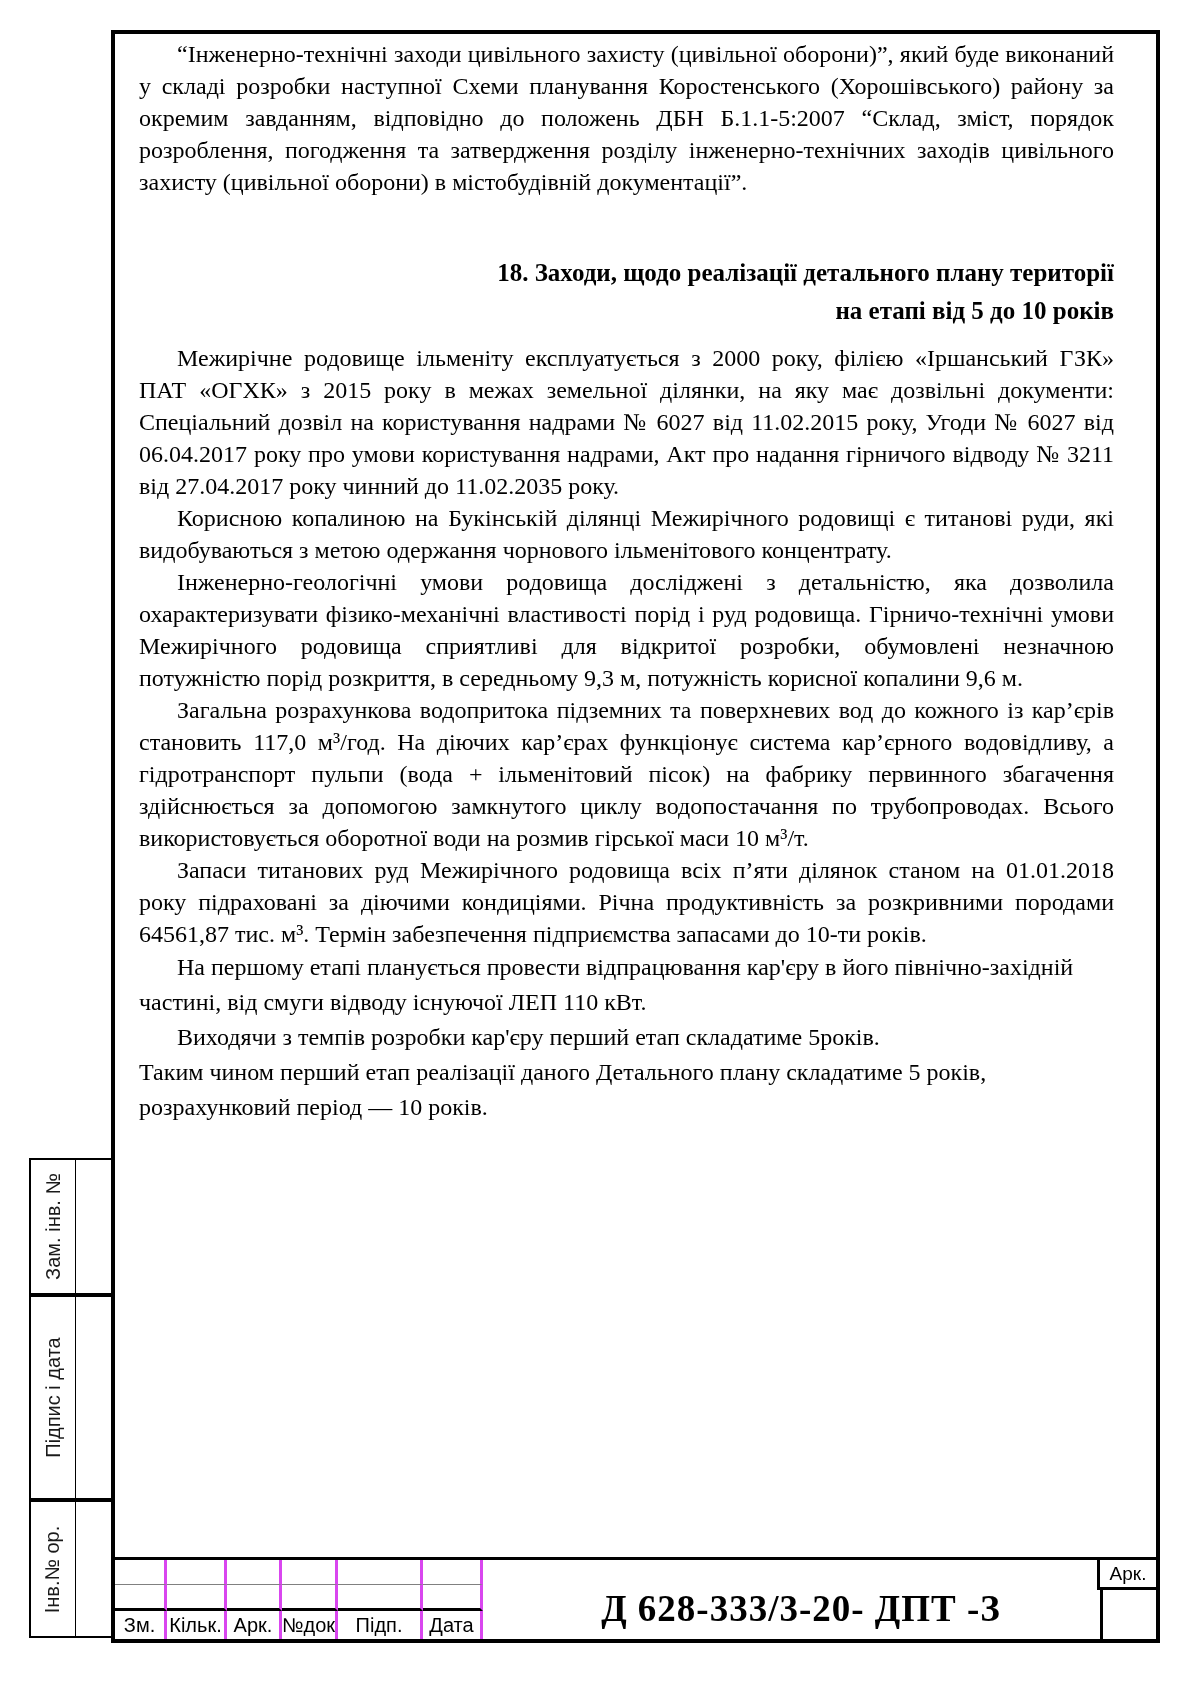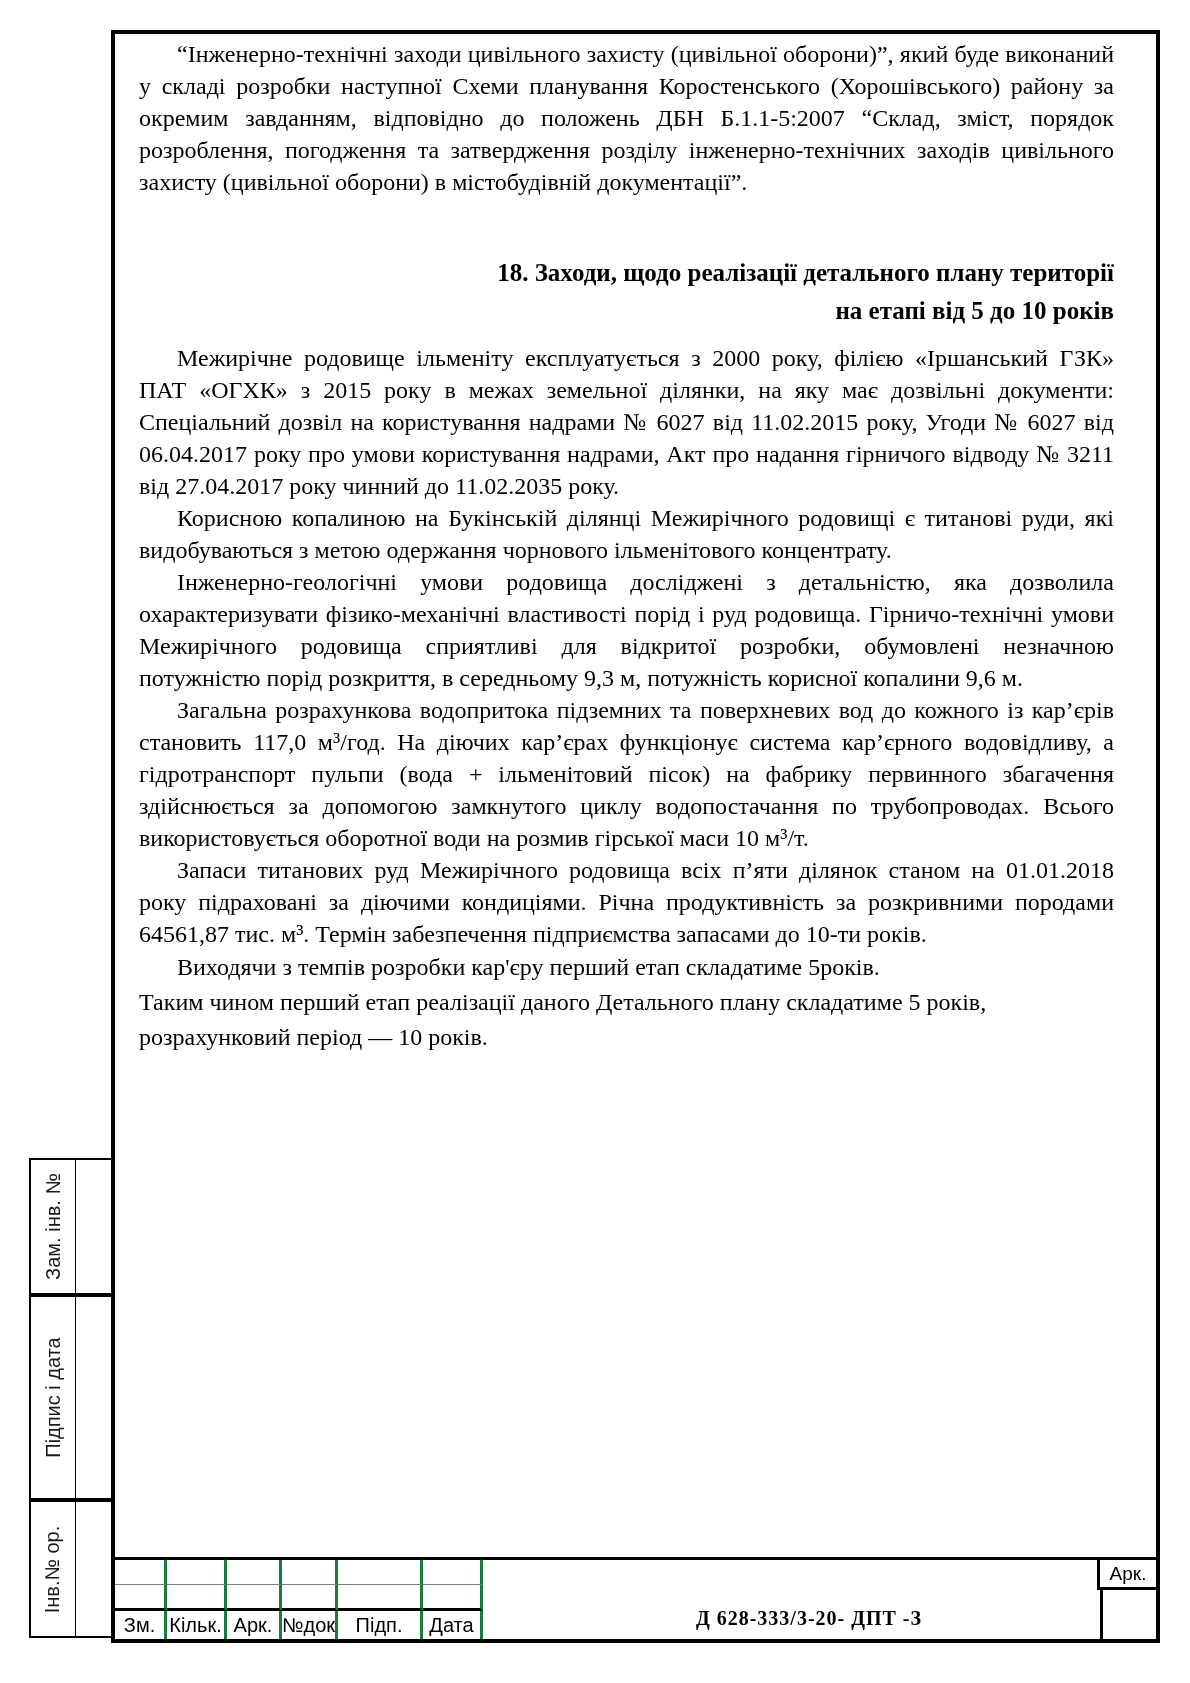--- a/index.html
+++ b/index.html
@@ -47,33 +47,33 @@
   .stamp{
     position:absolute;left:0;right:0;bottom:0;height:79px;
     border-top:3px solid #000;background:#fff;
   }
   .mini-table{
     position:absolute;left:0;top:0;bottom:0;width:368px;
     display:grid;
     grid-template-columns:52px 60px 55px 56px 85px 60px;
     grid-template-rows:25px 26px 1fr;
   }
-  .mini-table .c{border-right:3px solid #15803d;box-sizing:border-box;}
+  .mini-table .c{border-right:3px solid #d946ef;box-sizing:border-box;}
   .mini-table .r1{border-bottom:1px solid #808080;}
   .mini-table .r2{border-bottom:3px solid #000;}
   .mini-table .lbl{
     display:flex;align-items:center;justify-content:center;
     font-family:"Liberation Sans", sans-serif;font-size:20px;
   }
   .doc-cell{
-    position:absolute;left:384px;width:620px;top:0;bottom:0;
+    position:absolute;left:376px;width:620px;top:0;bottom:0;
     display:flex;align-items:flex-end;justify-content:center;
     padding-bottom:9px;box-sizing:border-box;
     font-family:"Liberation Serif", serif;font-weight:bold;
-    font-size:20px;letter-spacing:1px;white-space:nowrap;
+    font-size:37px;letter-spacing:1px;white-space:nowrap;
   }
   .ark-cell{
     position:absolute;right:0;width:56px;top:0;height:27px;
     border-left:3px solid #000;border-bottom:3px solid #000;box-sizing:content-box;
     display:flex;align-items:center;justify-content:center;
     font-family:"Liberation Sans", sans-serif;font-size:19px;
   }
   .ark-below{
     position:absolute;right:0;width:56px;top:30px;bottom:0;
     border-left:3px solid #000;box-sizing:border-box;
@@ -109,20 +109,21 @@
     <div class="doc-heading">
       <div>18. Заходи, щодо реалізації детального плану території</div>
       <div>на етапі від 5 до 10 років</div>
     </div>
 
     <p class="p-indent">Межирічне  родовище  ільменіту  експлуатується  з  2000 року,  філією «Іршанський ГЗК» ПАТ «ОГХК» з 2015 року в межах земельної ділянки, на яку має дозвільні документи: Спеціальний дозвіл на користування надрами № 6027 від 11.02.2015 року, Угоди № 6027 від 06.04.2017 року про умови користування надрами, Акт про надання гірничого відводу № 3211 від 27.04.2017 року чинний до 11.02.2035 року.</p>
     <p class="p-indent">Корисною  копалиною  на Букінській ділянці Межирічного родовищі є титанові руди, які видобуваються  з метою одержання чорнового ільменітового концентрату.</p>
     <p class="p-indent">Інженерно-геологічні умови родовища досліджені з детальністю, яка дозволила охарактеризувати фізико-механічні властивості порід і руд родовища. Гірничо-технічні умови Межирічного родовища сприятливі для відкритої розробки, обумовлені незначною  потужністю порід розкриття, в середньому 9,3 м, потужність корисної копалини 9,6 м.</p>
     <p class="p-indent">Загальна розрахункова водопритока підземних та поверхневих вод до кожного із кар’єрів становить 117,0 м³/год. На діючих кар’єрах функціонує система кар’єрного водовідливу, а гідротранспорт пульпи (вода + ільменітовий пісок) на фабрику первинного збагачення здійснюється за допомогою замкнутого циклу водопостачання по трубопроводах. Всього використовується оборотної води на розмив гірської маси 10 м³/т.</p>
     <p class="p-indent">Запаси титанових руд Межирічного родовища всіх п’яти ділянок станом на 01.01.2018 року підраховані за діючими кондиціями.  Річна продуктивність  за розкривними породами 64561,87 тис. м³. Термін забезпечення підприємства запасами до 10-ти років.</p>
+    <p class="p-indent p-left2">На першому етапі планується провести відпрацювання кар'єру в його північно-західній  частині, від смуги відводу існуючої ЛЕП  110 кВт.</p>
     <p class="p-indent p-left2">Виходячи з темпів розробки кар'єру перший етап складатиме 5років.</p>
     <p class="p-left2">Таким чином перший етап реалізації даного  Детального плану складатиме  5 років, розрахунковий період — 10 років.</p>
   </div>
 
   <div class="stamp">
 
     <div class="mini-table">
       <div class="c r1"></div>
       <div class="c r1"></div>
       <div class="c r1"></div>

